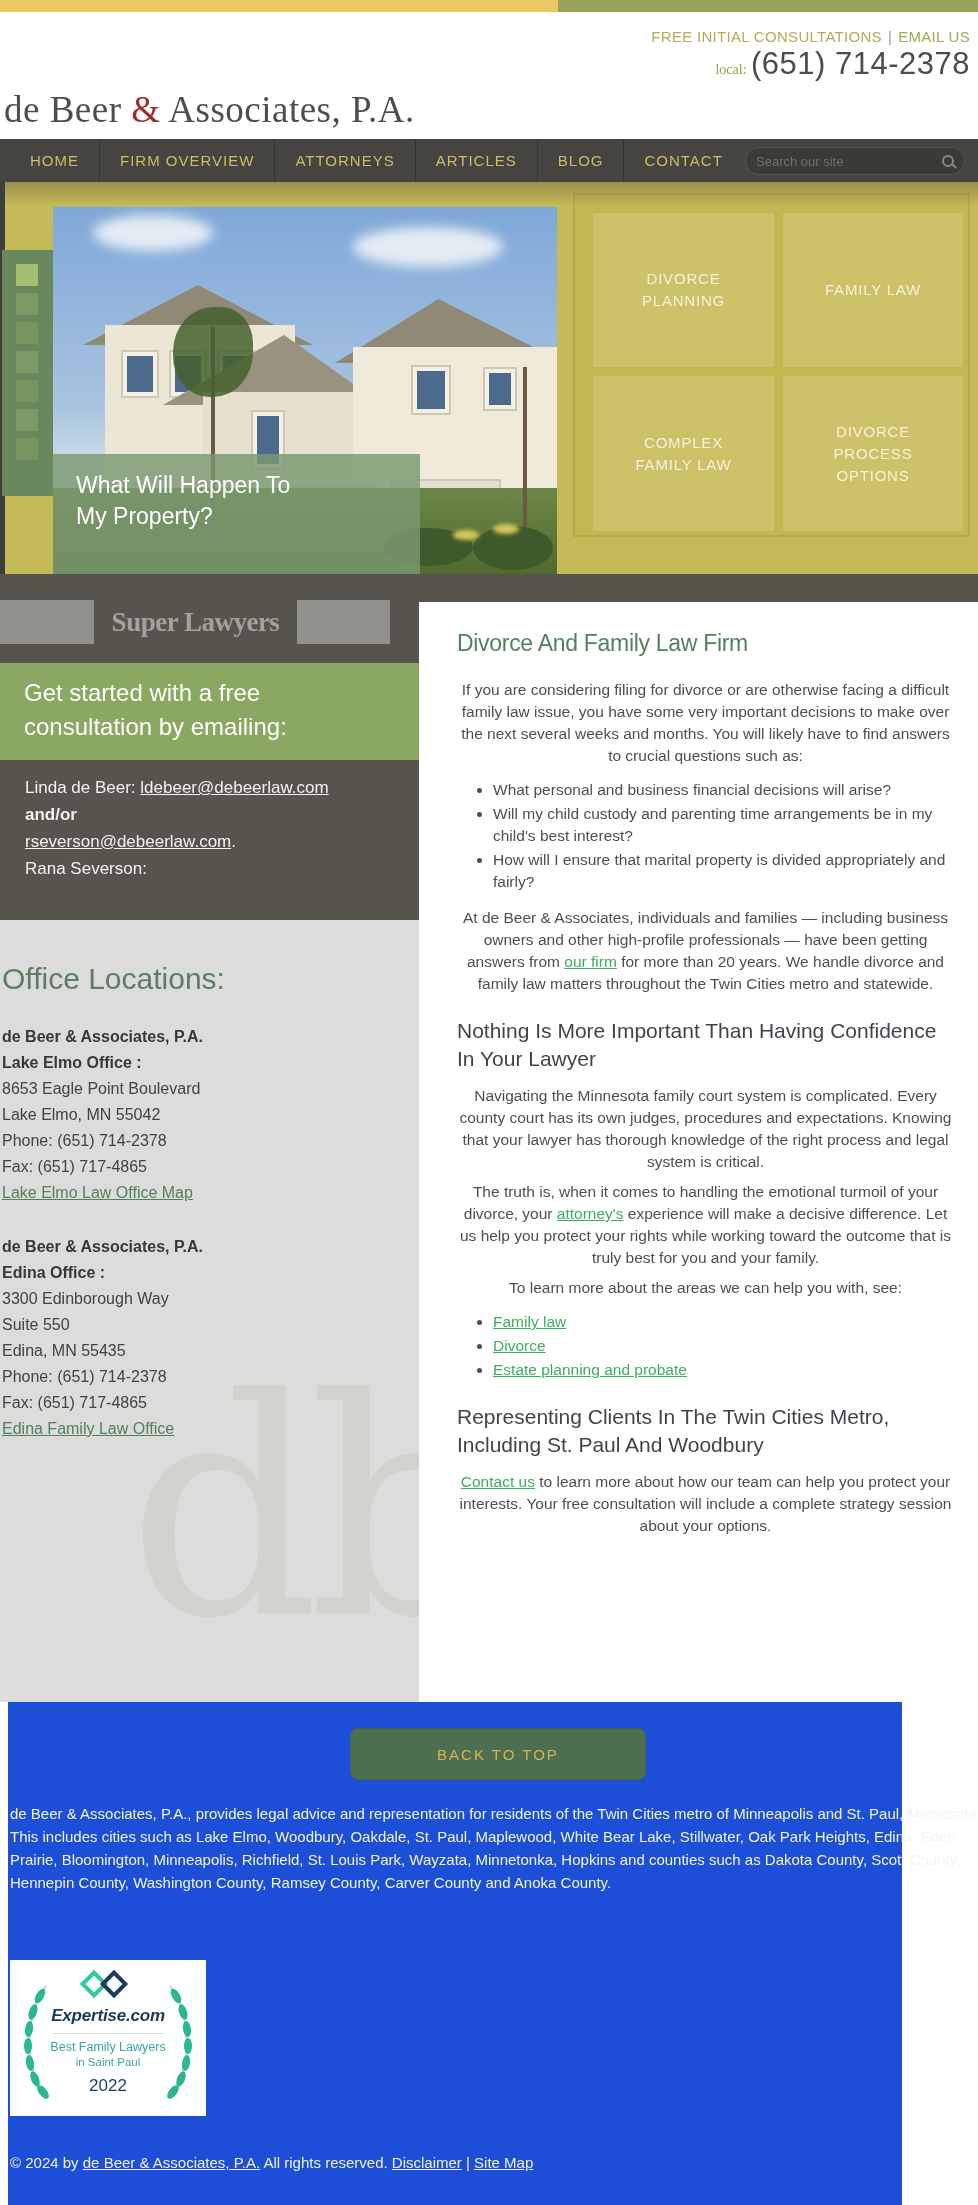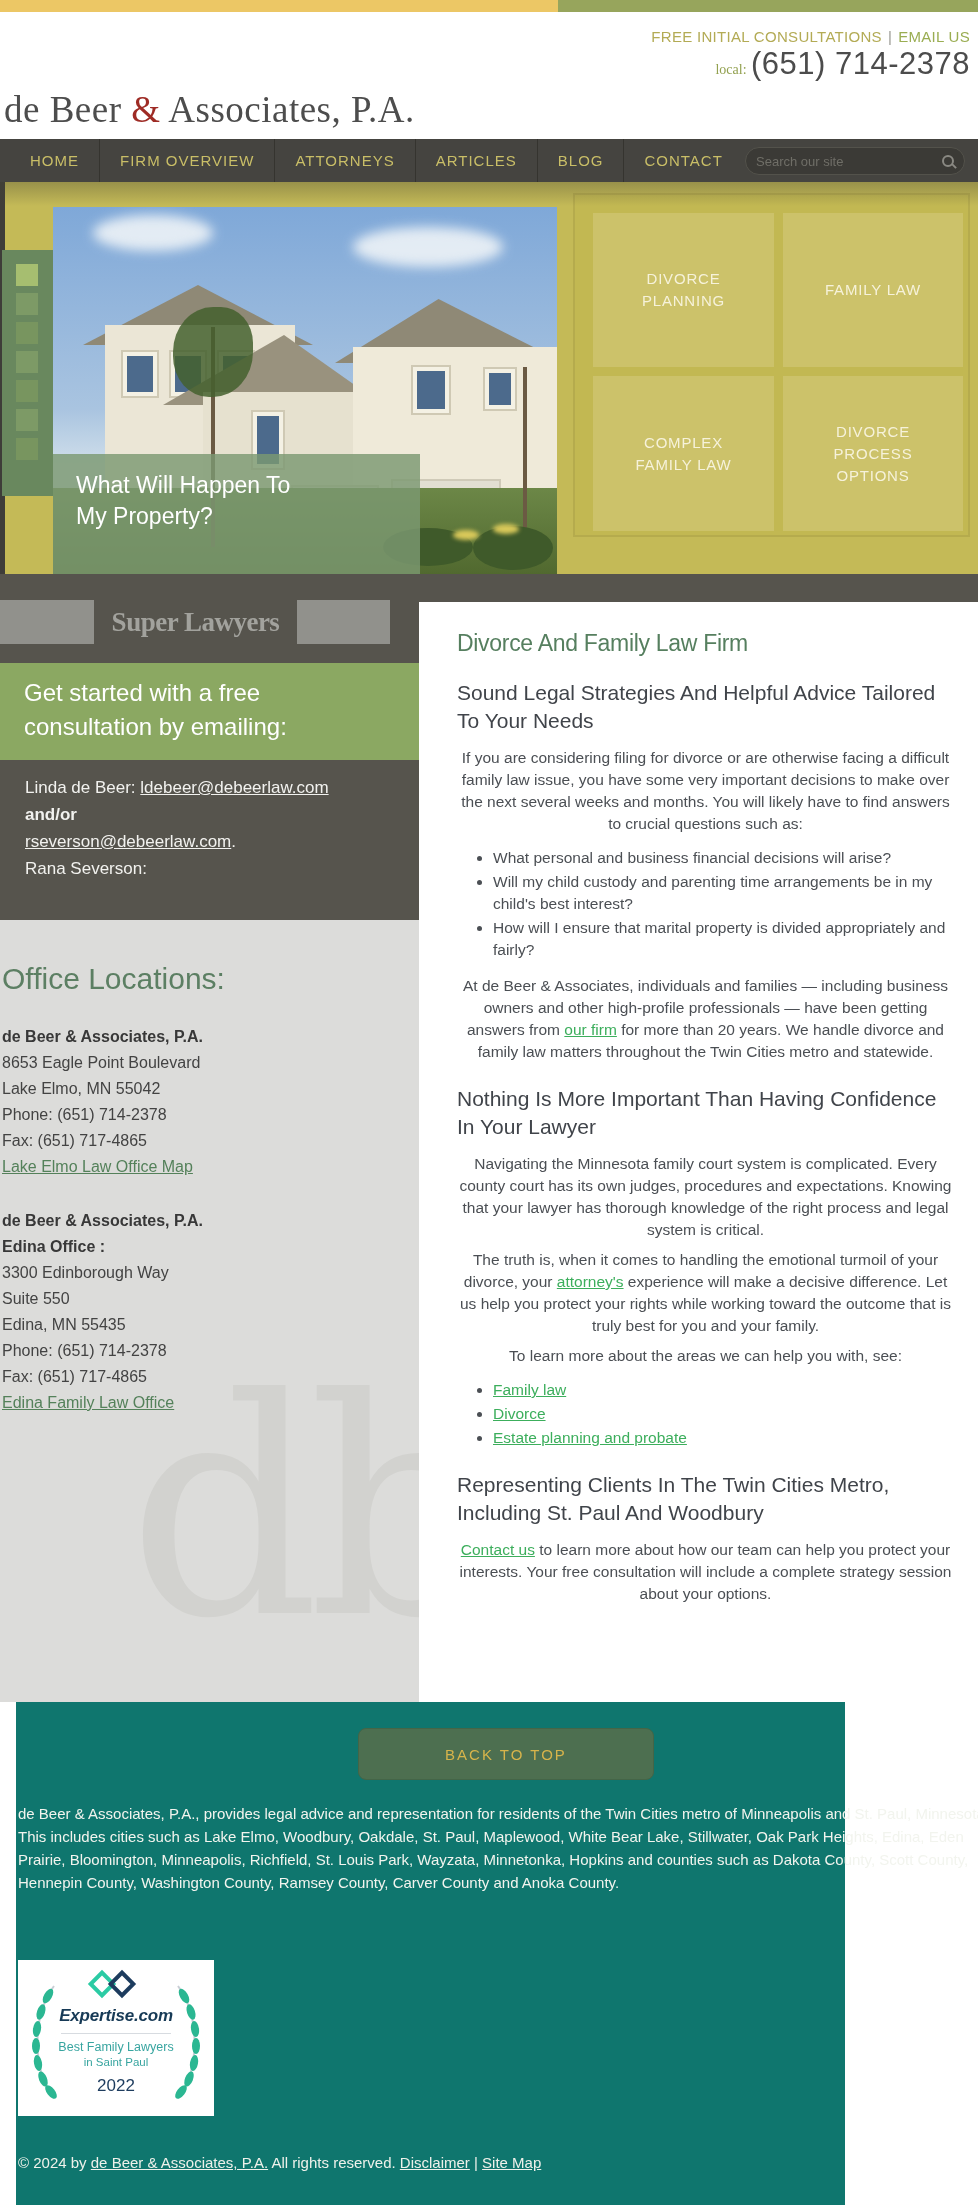--- a/index.html
+++ b/index.html
@@ -96,21 +96,21 @@
   
   .main { position:absolute; left:419px; top:602px; width:559px; height:1100px; background:#ffffff; padding:28px 24px 0 38px; overflow:hidden; }
   .main h1 { color:#567f5f; font-size:23px; font-weight:400; letter-spacing:-0.3px; margin-bottom:22px; }
   .main h2 { color:#40444a; font-size:21px; font-weight:400; line-height:28px; margin:22px 0 12px 0; }
   .main p { color:#4b4f54; font-size:15.5px; line-height:22px; margin:8px 0;text-align:center; }
   .main ul { margin:12px 0 14px 0; padding-left:36px; }
   .main li { color:#4b4f54; font-size:15.5px; line-height:22px; margin-bottom:2px; }
   .glink { color:#3cae5c; }
 
   
-  .footer { position:absolute; left:16px; top:1702px; width:829px; height:503px; background:#0f766e; }
+  .footer { position:absolute; left:8px; top:1702px; width:894px; height:503px; background:#1d4ed8; }
   .backtotop { position:absolute; left:342px; top:26px; width:296px; height:52px; background:#4d6f50; border:1px solid #446547; border-radius:8px; color:#d7b44b; font-size:15px; letter-spacing:2px; display:flex; align-items:center; justify-content:center; cursor:pointer; }
   .footer-desc { position:absolute; left:2px; top:100px; width:972px; color:#f2f4ee; font-size:15px; line-height:23px; }
   .copyright { position:absolute; left:2px; top:452px; color:#eef1ea; font-size:15px; }
   .copyright a { color:#eef1ea; }
 
   
   .badge { position:absolute; left:2px; top:258px; width:196px; height:156px; background:#ffffff; text-align:center; }
   .diamonds { position:relative; height:40px; margin-top:6px; }
   .dia { position:absolute; top:8px; width:20px; height:20px; border:4px solid; transform:rotate(45deg); background:transparent; }
   .dia.teal { left:74px; border-color:#2bcba4; }
@@ -237,20 +237,21 @@
     <div>Rana Severson:</div>
   </div>
 </div>
 
 <div class="graycol">
   <div class="watermark">db</div>
   <div class="office-heading">Office Locations:</div>
   <div class="office-wrap">
     <div class="office-block">
       <div class="bold">de Beer &amp; Associates, P.A.</div>
+      <div class="bold">Lake Elmo Office :</div>
       <div>8653 Eagle Point Boulevard</div>
       <div>Lake Elmo, MN 55042</div>
       <div>Phone: (651) 714-2378</div>
       <div>Fax: (651) 717-4865</div>
       <div><a href="#">Lake Elmo Law Office Map</a></div>
     </div>
     <div class="office-block">
       <div class="bold">de Beer &amp; Associates, P.A.</div>
       <div class="bold">Edina Office :</div>
       <div>3300 Edinborough Way</div>
@@ -258,21 +259,20 @@
       <div>Edina, MN 55435</div>
       <div>Phone: (651) 714-2378</div>
       <div>Fax: (651) 717-4865</div>
       <div><a href="#">Edina Family Law Office</a></div>
     </div>
   </div>
 </div>
 
 <div class="main">
   <h1>Divorce And Family Law Firm</h1>
-  <h2>Sound Legal Strategies And Helpful Advice Tailored To Your Needs</h2>
   <p>If you are considering filing for divorce or are otherwise facing a difficult family law issue, you have some very important decisions to make over the next several weeks and months. You will likely have to find answers to crucial questions such as:</p>
   <ul>
       <li>What personal and business financial decisions will arise?</li>
       <li>Will my child custody and parenting time arrangements be in my child's best interest?</li>
       <li>How will I ensure that marital property is divided appropriately and fairly?</li>
     </ul>
   <p><span>At de Beer &amp; Associates, individuals and families — including business owners and other high-profile professionals — have been getting answers from </span><a href="#" class="glink">our firm</a><span> for more than 20 years. We handle divorce and family law matters throughout the Twin Cities metro and statewide.</span></p>
   <h2>Nothing Is More Important Than Having Confidence In Your Lawyer</h2>
   <p>Navigating the Minnesota family court system is complicated. Every county court has its own judges, procedures and expectations. Knowing that your lawyer has thorough knowledge of the right process and legal system is critical.</p>
   <p><span>The truth is, when it comes to handling the emotional turmoil of your divorce, your </span><a href="#" class="glink">attorney's</a><span> experience will make a decisive difference. Let us help you protect your rights while working toward the outcome that is truly best for you and your family.</span></p>

